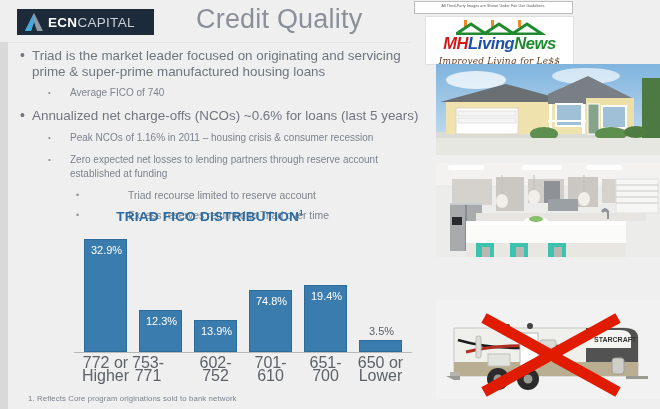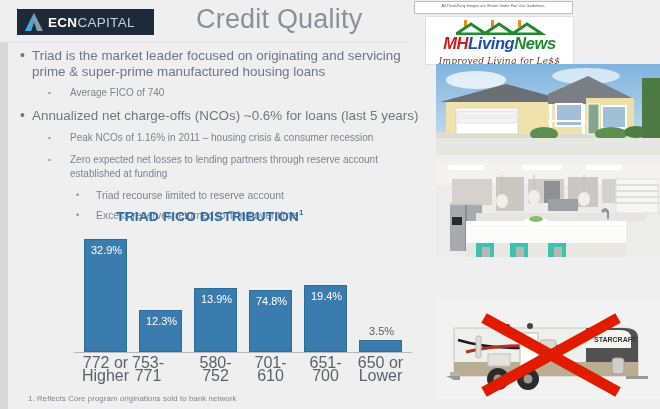--- a/index.html
+++ b/index.html
@@ -63,21 +63,21 @@
   .bullets{position:absolute;left:8px;top:48px;width:418px;}
   .b-row{display:flex;align-items:flex-start;}
   .lvl1{margin-left:12px;margin-bottom:7px;}
   .lvl1 .dot{width:12px;flex:0 0 12px;color:#6f7680;font-size:14px;line-height:15px;}
   .lvl1 .txt{font-size:13.4px;line-height:15.5px;color:#6f7680;}
   .lvl2{margin-left:40px;margin-bottom:8px;}
   .lvl2 .dot{width:22px;flex:0 0 22px;color:#8d939c;font-size:8px;line-height:14px;}
   .lvl2 .txt{font-size:10px;line-height:14px;color:#7d838d;}
   .lvl3{margin-left:68px;margin-bottom:7px;}
   .lvl3 .dot{width:20px;flex:0 0 20px;color:#8d939c;font-size:9px;line-height:13px;}
-  .lvl3 .txt{font-size:10.4px;line-height:13px;color:#7d838d;}
+  .lvl3 .txt{font-size:10.4px;line-height:13px;color:#7d838d;margin-left:32px;}
 
   
   .chart-title{
     position:absolute;left:0;top:208px;width:420px;text-align:center;
     font-size:13.6px;font-weight:bold;color:#2b6ca3;letter-spacing:.2px;
   }
   .chart-title sup{font-size:8px;vertical-align:super;}
   .chart{position:absolute;left:30px;top:228px;width:392px;height:150px;}
   .plot{position:absolute;left:48px;top:0;width:330px;height:124px;}
   .bar-col{position:absolute;bottom:0;width:43px;display:flex;flex-direction:column;
@@ -297,21 +297,21 @@
           <div class="bar" style="height: 113px;">
             <span class="bar-lab">32.9%</span>
           </div>
         </div>
         <div class="bar-col" style="left: 61px;">
           <div class="bar" style="height: 42px;">
             <span class="bar-lab">12.3%</span>
           </div>
         </div>
         <div class="bar-col" style="left: 116px;">
-          <div class="bar" style="height: 64px;">
+          <div class="bar" style="height: 32px;">
             <span class="bar-lab">13.9%</span>
           </div>
         </div>
         <div class="bar-col" style="left: 171px;">
           <div class="bar" style="height: 62px;">
             <span class="bar-lab">74.8%</span>
           </div>
         </div>
         <div class="bar-col" style="left: 226px;">
           <div class="bar" style="height: 67px;">
@@ -321,21 +321,21 @@
         <div class="bar-col" style="left: 281px;">
           <div class="bar" style="height: 12px;">
             <span class="bar-lab outside">3.5%</span>
           </div>
         </div>
       </div>
     <div class="axis"></div>
     <div class="xlabels" id="xlabels">
         <div class="xlab" style="left: -0.5px;">772 or<br>Higher</div>
         <div class="xlab" style="left: 42px;">753-771</div>
-        <div class="xlab" style="left: 109.5px;">580-752</div>
+        <div class="xlab" style="left: 109.5px;">602-752</div>
         <div class="xlab" style="left: 164.5px;">701-610</div>
         <div class="xlab" style="left: 219.5px;">651-700</div>
         <div class="xlab" style="left: 274.5px;">650 or<br>Lower</div>
       </div>
   </div>
 
   <div class="footnote">1. Reflects Core program originations sold to bank network</div>
 
 </div>
 

